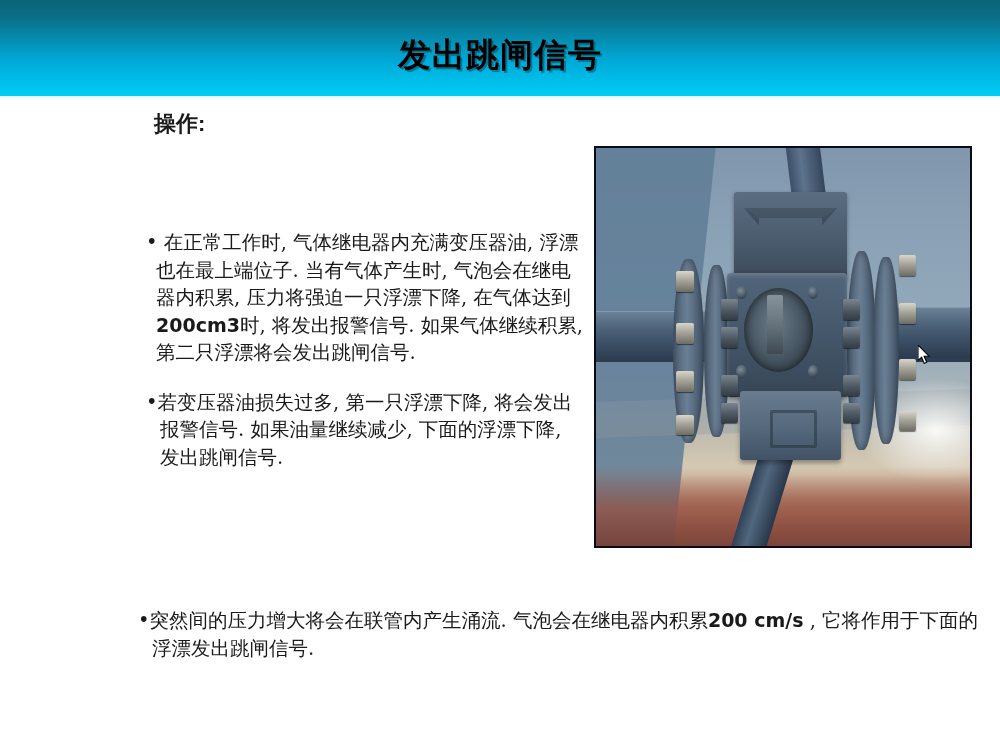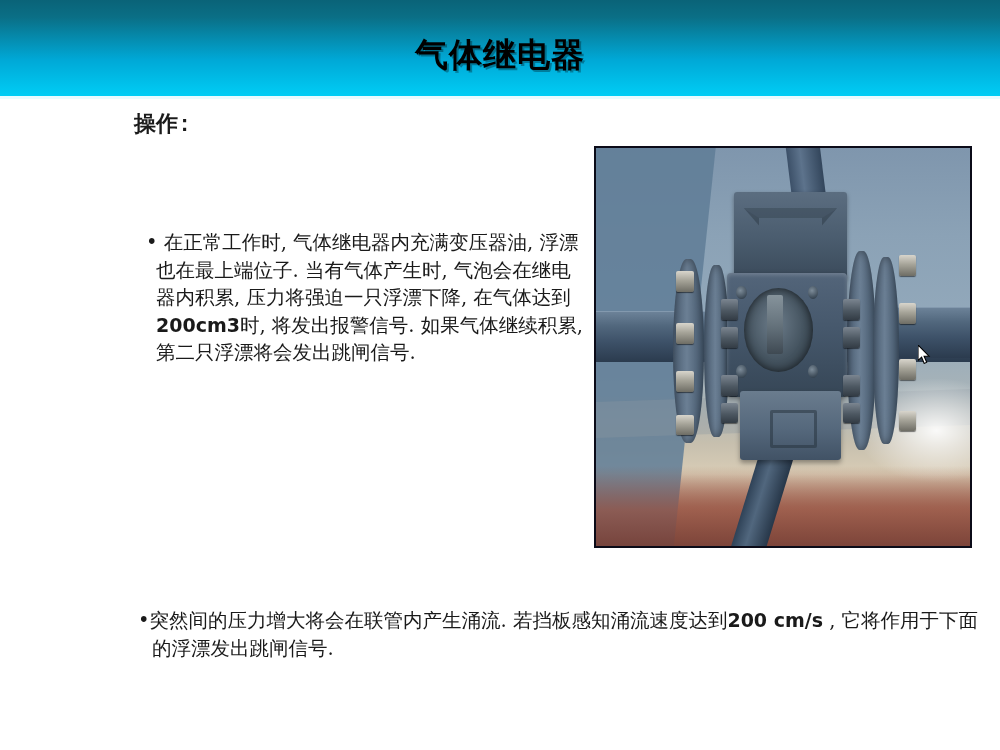--- a/index.html
+++ b/index.html
@@ -53,23 +53,23 @@
   .content {
     position: absolute;
     left: 0;
     top: 99px;
     width: 1000px;
     height: 651px;
   }
 
   .section-heading {
     position: absolute;
-    left: 134px;
+    left: 154px;
     top: 10px;
-    font-family: Liberation Mono, monospace;
+    font-family: Liberation Sans, sans-serif;
     font-weight: bold;
     font-size: 22px;
     color: #1a1a1a;
     white-space: nowrap;
   }
 
   
   .text-column {
     position: absolute;
     left: 138px;
@@ -328,36 +328,37 @@
     left: 86%;
     top: 49.5%;
     width: 13px;
     height: 19px;
   }
 </style>
 </head>
 <body>
 
 <div class="slide-header">
-  <div class="title">气体继电器</div>
+  <div class="title">发出跳闸信号</div>
 </div>
 <div class="header-underline"></div>
 
 <div class="content">
 
   <div class="section-heading">操作:</div>
 
   <div class="text-column">
 
     <p class="para"><span>•</span><span> 在正常工作时, 气体继电器内充满变压器油, 浮漂也在最上端位子. 当有气体产生时, 气泡会在继电器内积累, 压力将强迫一只浮漂下降, 在气体达到</span><span class="bold-num">200cm3</span><span>时, 将发出报警信号. 如果气体继续积累, 第二只浮漂将会发出跳闸信号.</span></p>
 
+    <p class="para para-2"><span>•</span><span>若变压器油损失过多, 第一只浮漂下降, 将会发出报警信号. 如果油量继续减少, 下面的浮漂下降, 发出跳闸信号.</span></p>
 
   </div>
 
-  <p class="bottom-para"><span>•</span><span>突然间的压力增大将会在联管内产生涌流. 若挡板感知涌流速度达到</span><span class="bold-num">200 cm/s</span><span> , 它将作用于下面的浮漂发出跳闸信号.</span></p>
+  <p class="bottom-para"><span>•</span><span>突然间的压力增大将会在联管内产生涌流. 气泡会在继电器内积累</span><span class="bold-num">200 cm/s</span><span> , 它将作用于下面的浮漂发出跳闸信号.</span></p>
 
   <div class="photo-frame">
     <div class="photo">
       <div class="bg-sky"></div>
       <div class="beam-a"></div>
       <div class="beam-b"></div>
       <div class="beam-c"></div>
       <div class="bg-white-glow"></div>
       <div class="red-floor"></div>
 

